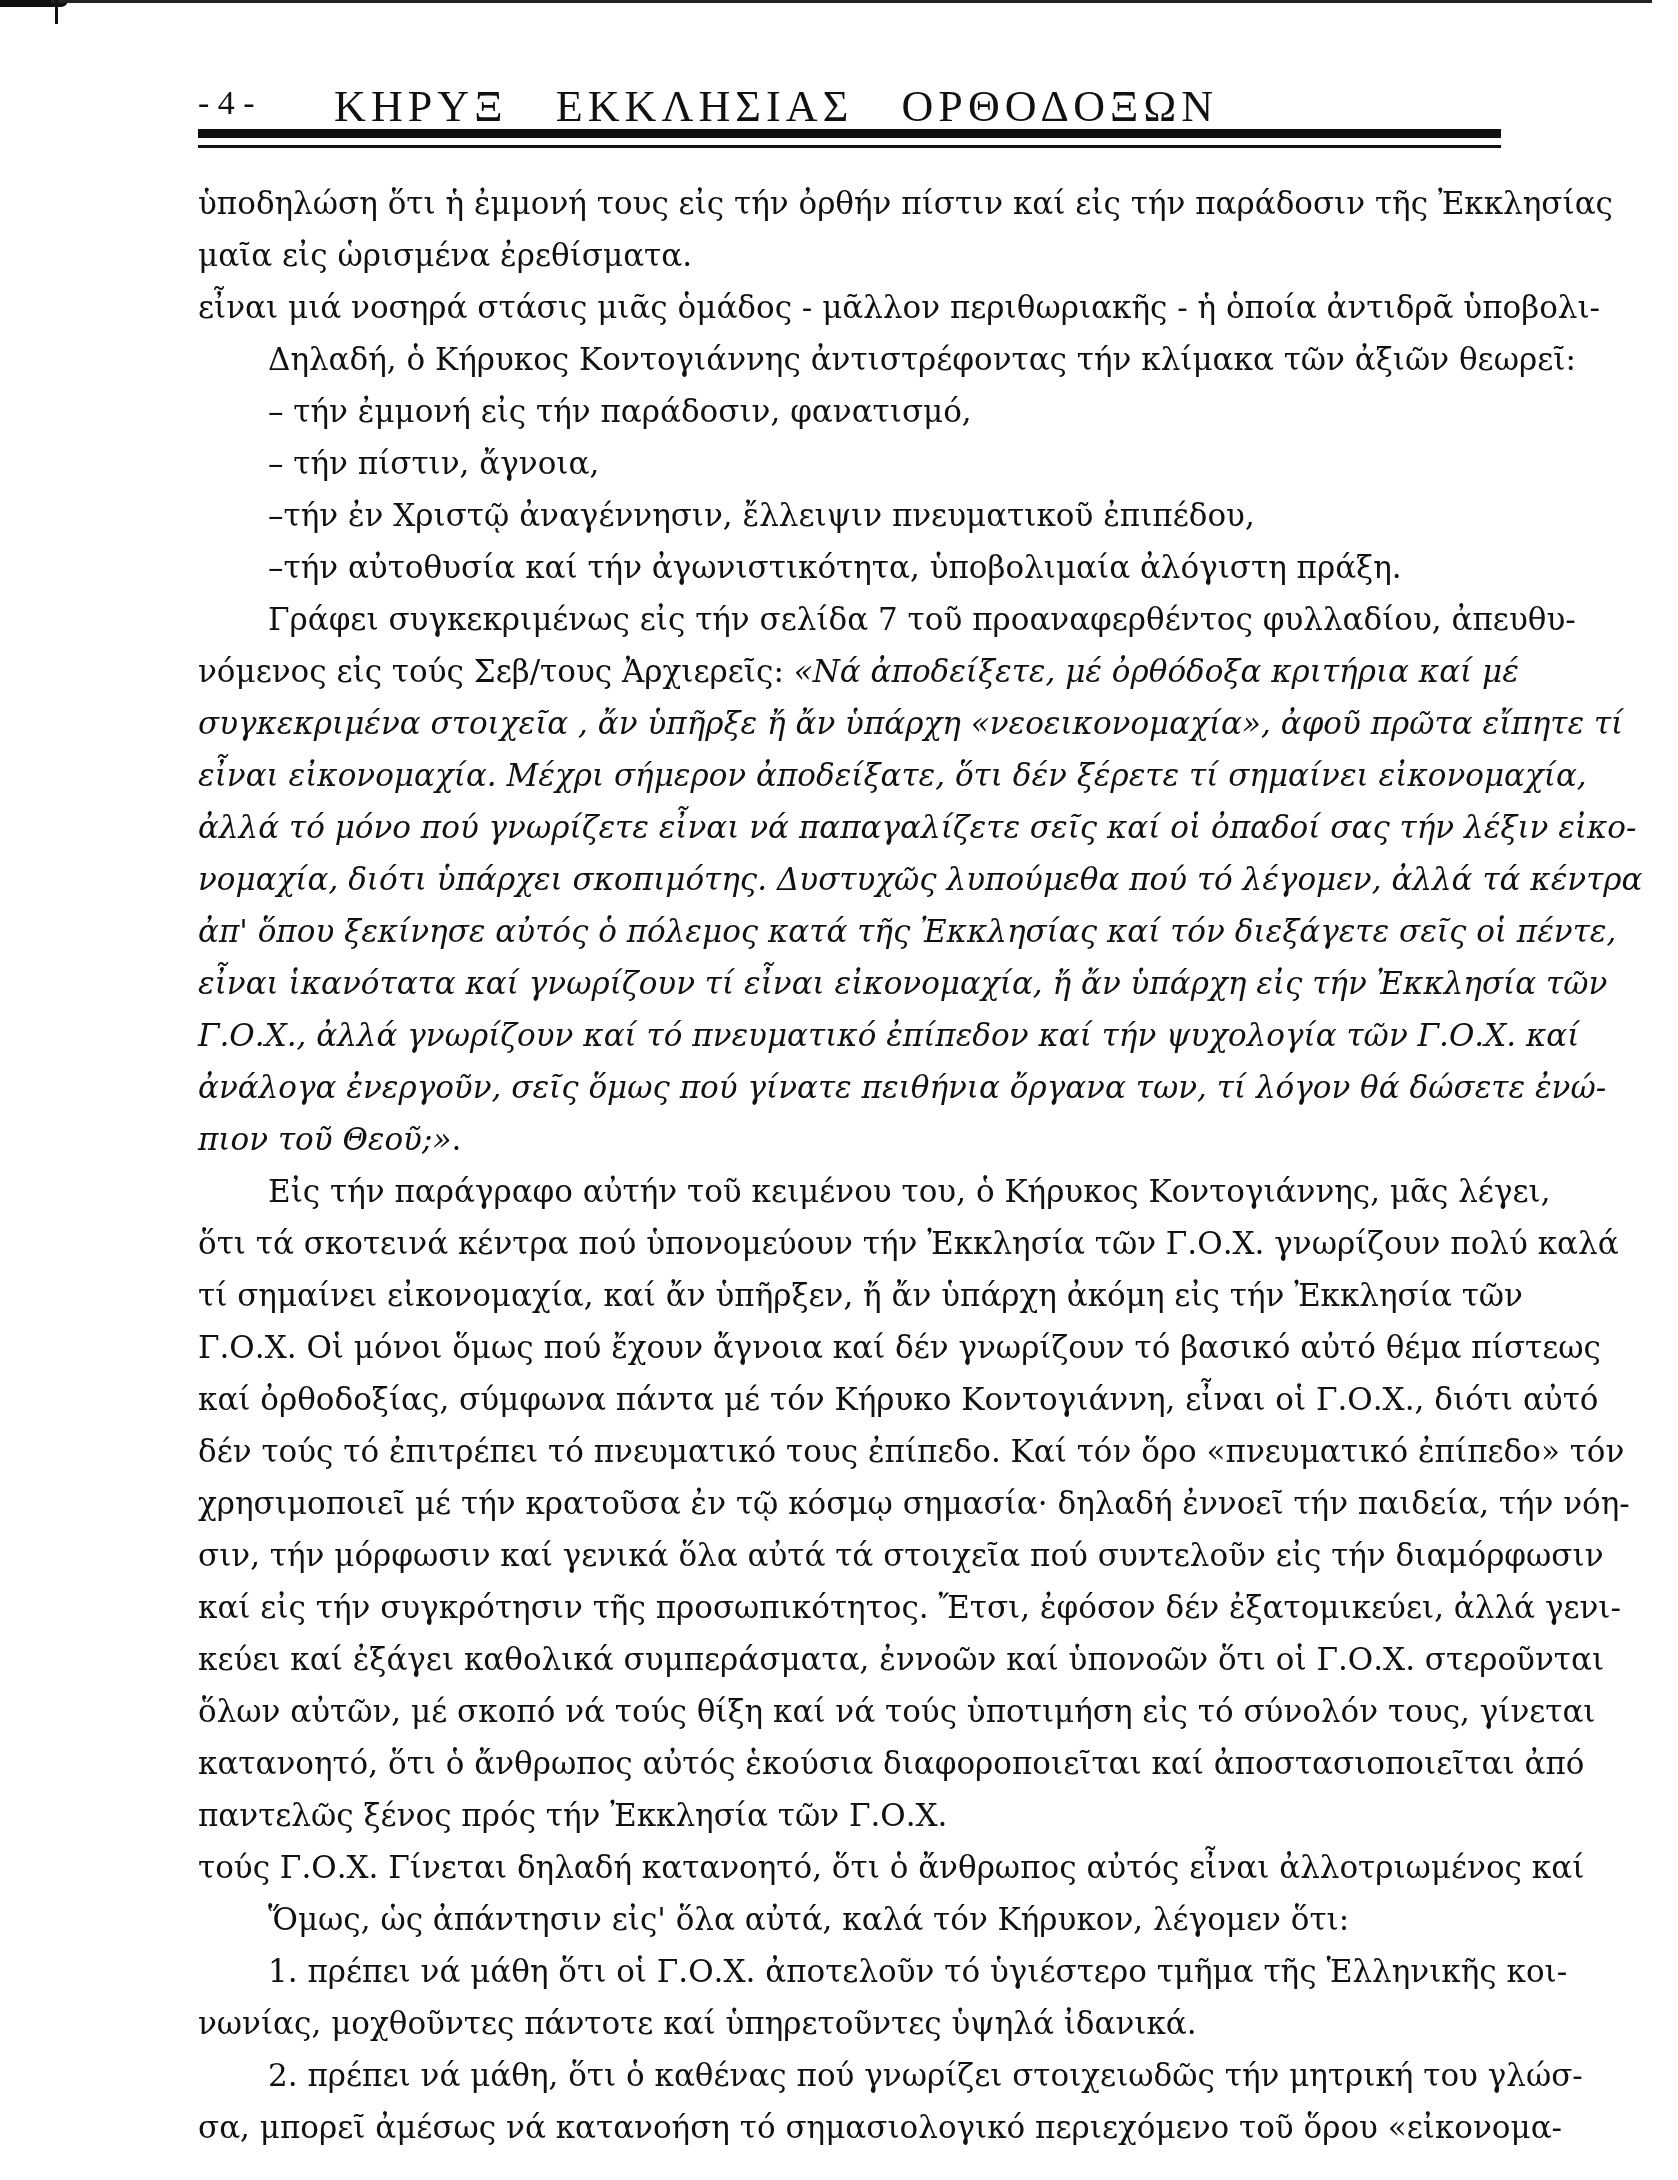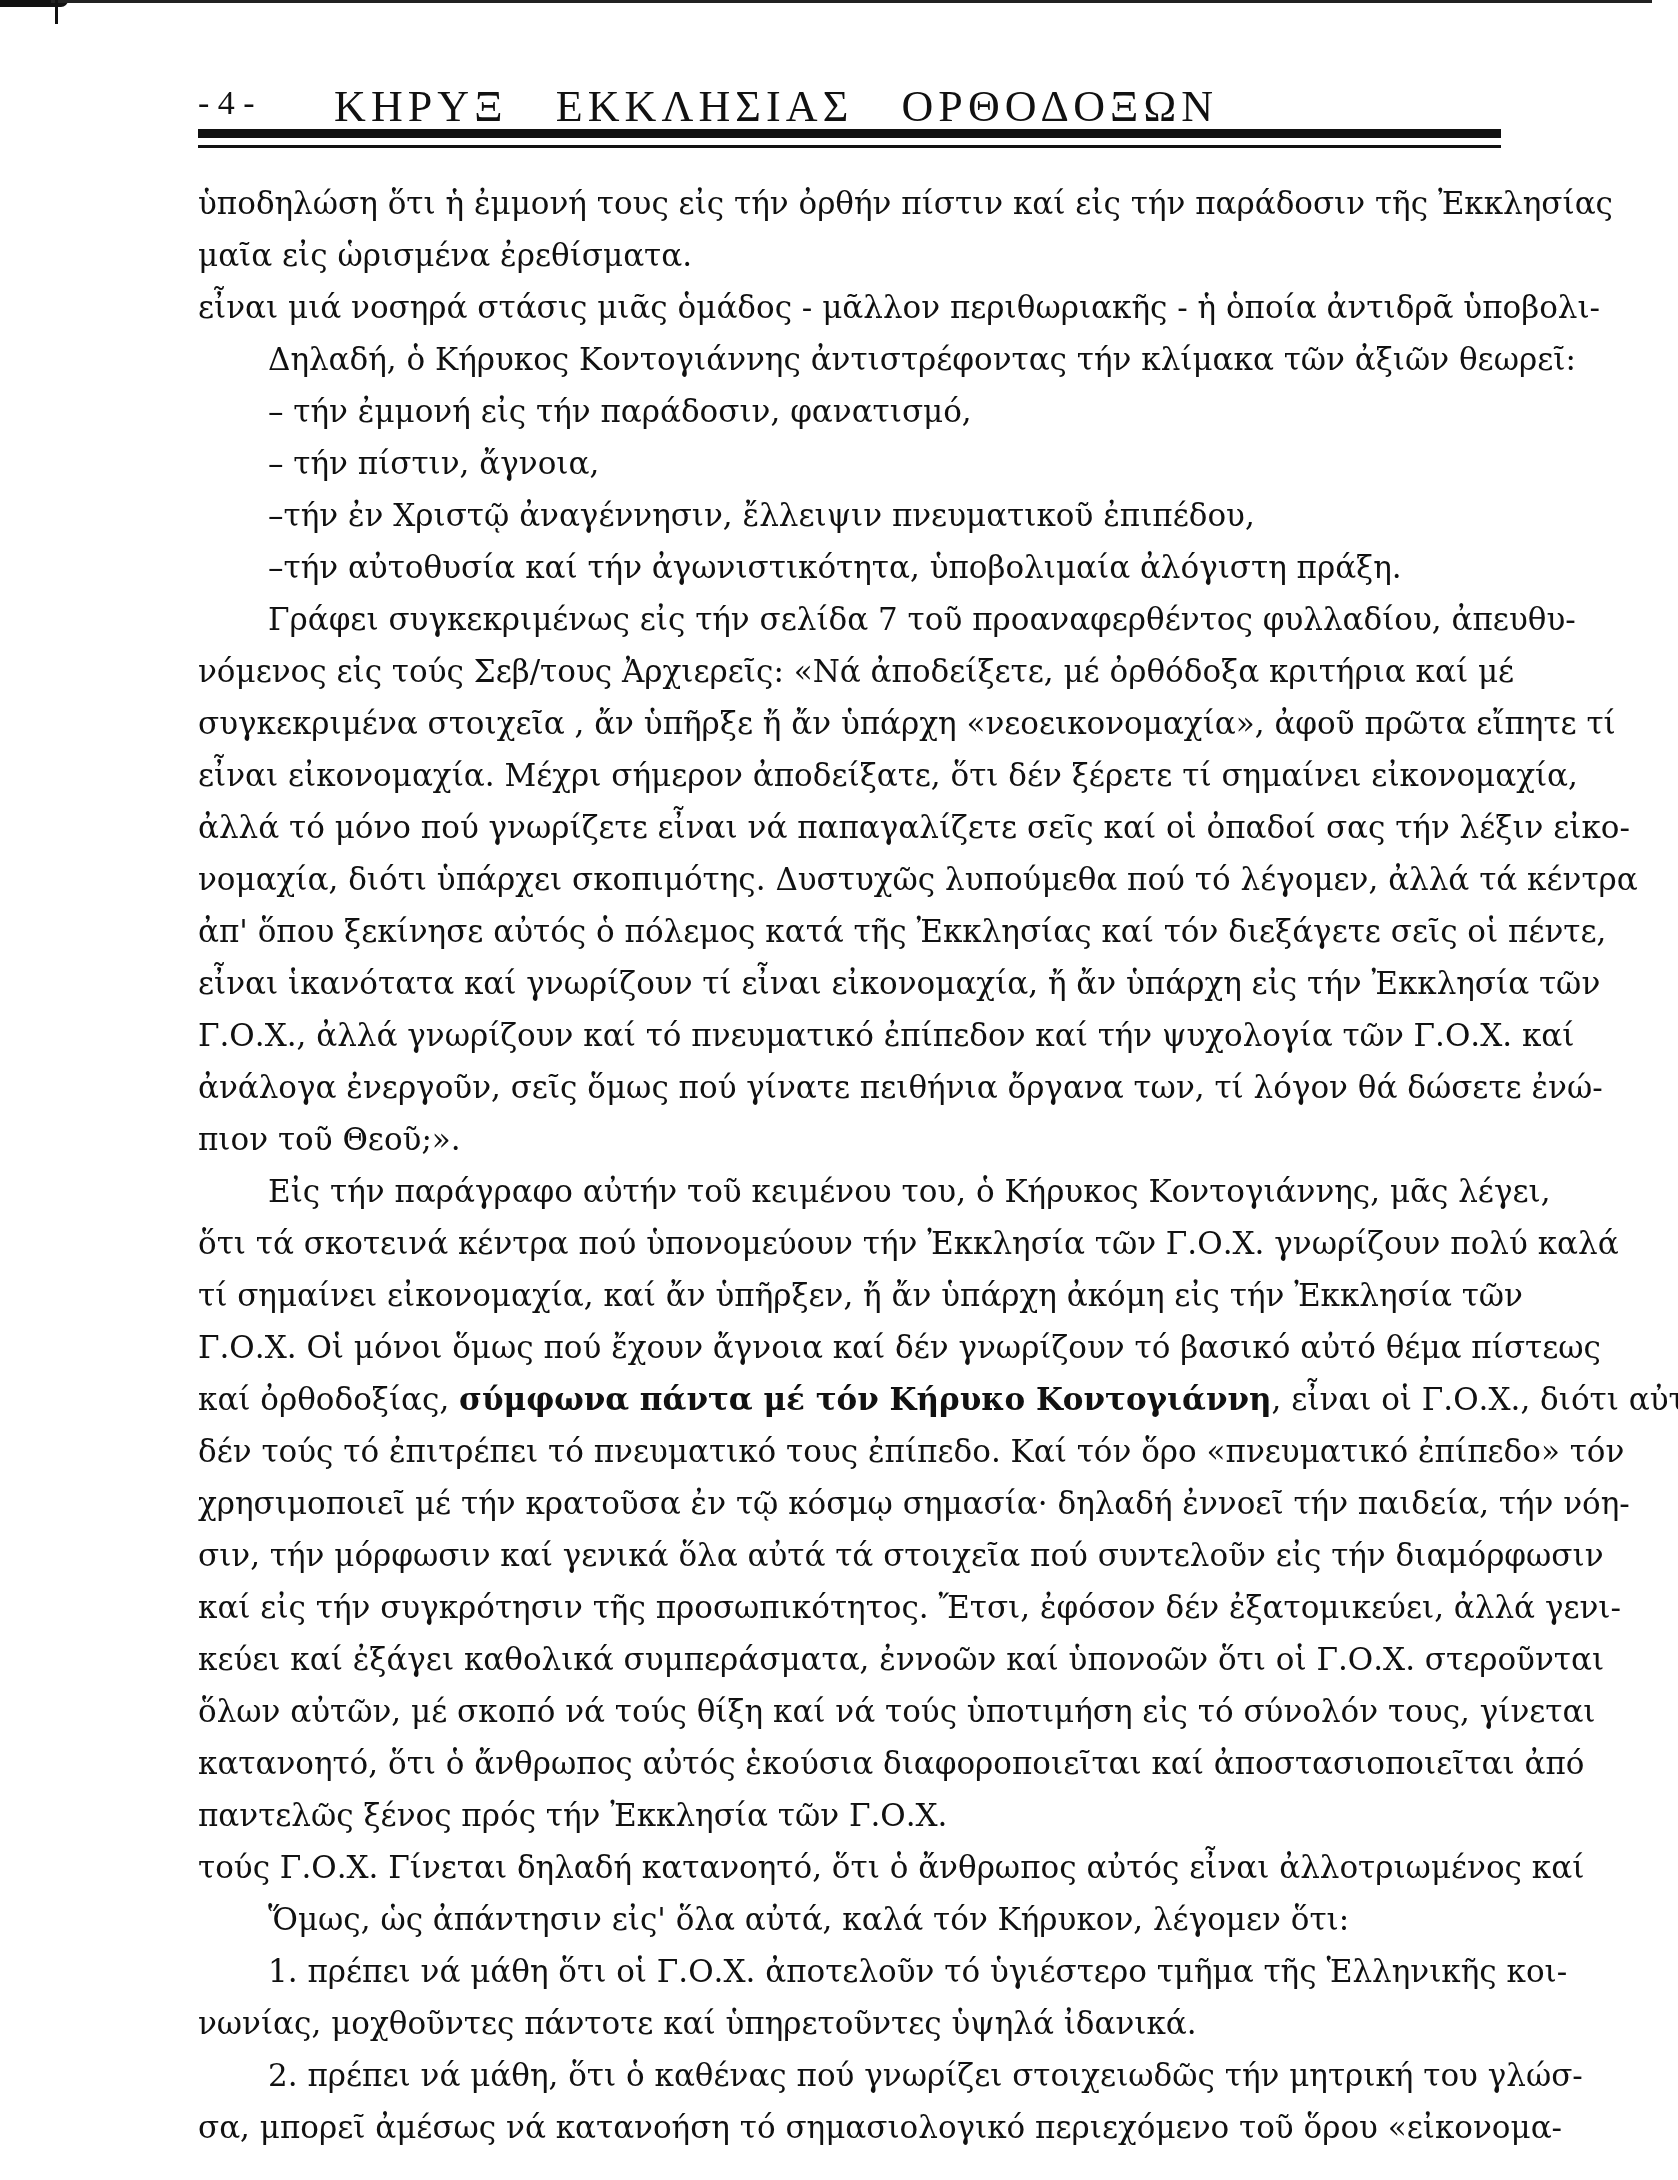--- a/index.html
+++ b/index.html
@@ -12,22 +12,22 @@
   .page { position: absolute; left: 198px; top: 0; width: 1303px; }
   .header { position: absolute; top: 81px; left: 0; width: 1303px; height: 51px; }
   .page-num { position: absolute; left: 0; top: 3.4px; font-size: 34px; font-family: "Liberation Serif", serif; }
   .masthead { position: absolute; left: 136px; top: 0; font-size: 44px; letter-spacing: 5.1px;
               font-family: "Liberation Serif", serif; white-space: nowrap; }
   .masthead .w { margin-right: 32px; }
   .rule-thick { position: absolute; top: 129px; left: 0; width: 1303px; height: 8.5px; background: #111; }
   .rule-thin { position: absolute; top: 145px; left: 0; width: 1303px; height: 2.6px; background: #111; }
   .body { position: absolute; top: 177px; left: 0; width: 1303px; font-size: 31px; line-height: 52px;
           text-align: justify; font-family: "DejaVu Serif", serif; }
-  .it { }
-  .b { font-weight: bold; }
+  .it { font-style: italic; }
+  .b { font-weight: normal; }
   .ln { display: block; text-align-last: justify; white-space: nowrap; }
   .ln.last { text-align-last: left; }
   .ln.ind { padding-left: 70px; }
 </style>
 </head>
 <body>
 
 <div class="scan-edge">
   <div class="corner"></div>
   <div class="bar"></div>

